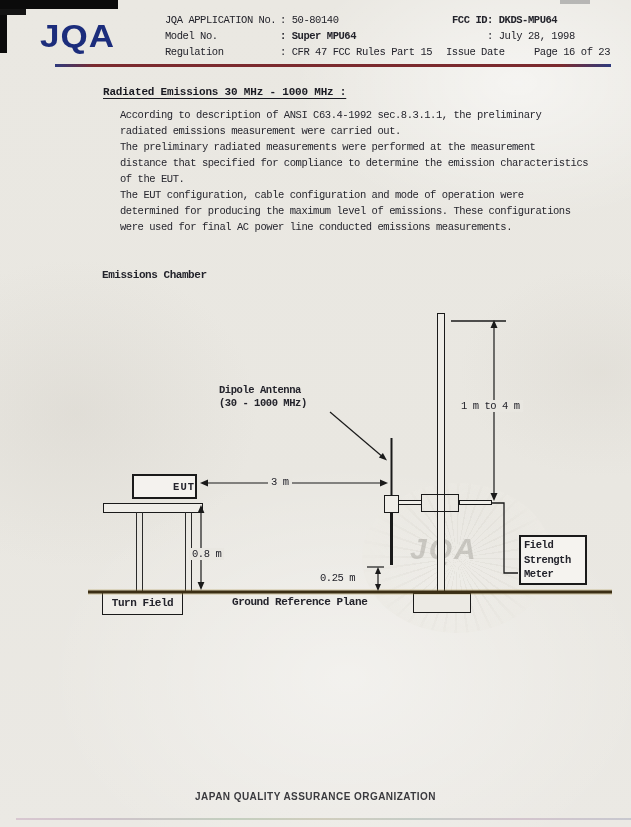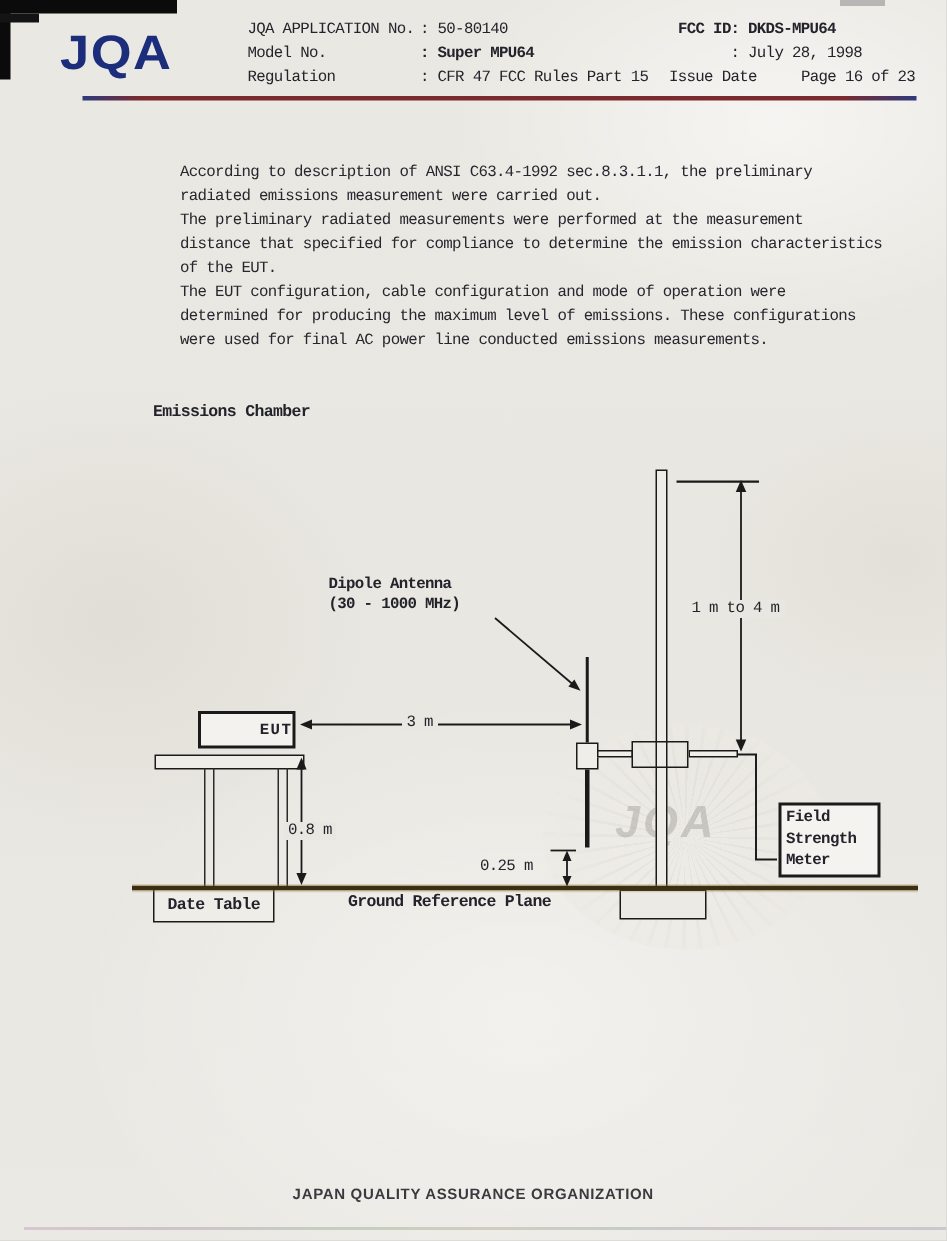--- a/index.html
+++ b/index.html
@@ -72,20 +72,21 @@
   <div class="abs lbl b" style="left:280px;top:30px;">: Super MPU64</div>
   <div class="abs lbl" style="left:446px;top:30px;margin-top:16px;">Issue Date</div>
   <div class="abs lbl" style="left:487px;top:30px;">: July 28, 1998</div>
 
   <div class="abs lbl" style="left:165px;top:46px;">Regulation</div>
   <div class="abs lbl" style="left:280px;top:46px;">: CFR 47 FCC Rules Part 15</div>
   <div class="abs lbl" style="left:534px;top:46px;">Page 16 of 23</div>
 
   <div class="hline"></div>
 
+  <div class="abs heading" style="left:103px;top:86px;">Radiated Emissions 30 MHz - 1000 MHz :</div>
   <div class="abs bodytext pre" style="left:120px;top:107px;width:505px;">According to description of ANSI C63.4-1992 sec.8.3.1.1, the preliminary
 radiated emissions measurement were carried out.
 The preliminary radiated measurements were performed at the measurement
 distance that specified for compliance to determine the emission characteristics
 of the EUT.
 The EUT configuration, cable configuration and mode of operation were
 determined for producing the maximum level of emissions. These configurations
 were used for final AC power line conducted emissions measurements.</div>
 
   <div class="abs lbl b" style="left:102px;top:269px;font-size:11px;">Emissions Chamber</div>
@@ -94,21 +95,21 @@
   <div class="abs watermark" style="left:410px;top:532px;">JQA</div>
 
   <div class="box" style="left:437px;top:313px;width:8px;height:280px;background:#efede8;"></div>
   <div class="box" style="left:132px;top:474px;width:65px;height:25px;border-width:2.5px;background:#f4f2ee;text-align:right;">
     <span class="lbl b" style="line-height:23px;letter-spacing:1px;">EUT</span>
   </div>
   <div class="box" style="left:103px;top:503px;width:100px;height:9.5px;background:#efede8;"></div>
   <div class="abs" style="left:136px;top:512px;width:7px;height:80px;border-left:1.4px solid #2a2a2a;border-right:1.4px solid #2a2a2a;box-sizing:border-box;"></div>
   <div class="abs" style="left:185px;top:512px;width:7px;height:80px;border-left:1.4px solid #2a2a2a;border-right:1.4px solid #2a2a2a;box-sizing:border-box;"></div>
   <div class="box" style="left:102px;top:592px;width:81px;height:23px;border-width:1.6px;background:#efede8;text-align:center;">
-    <span class="lbl b" style="line-height:20px;font-size:11px;">Date Table</span>
+    <span class="lbl b" style="line-height:20px;font-size:11px;">Turn Field</span>
   </div>
   <div class="box" style="left:384px;top:495px;width:15px;height:18px;background:#f0eee9;"></div>
   <div class="box" style="left:398px;top:500px;width:24px;height:5px;border-width:1px;background:#f0eee9;"></div>
   <div class="box" style="left:421px;top:494px;width:38px;height:18px;background:transparent;"></div>
   <div class="box" style="left:459px;top:500px;width:33px;height:4.5px;border-width:1px;background:#f0eee9;"></div>
   <div class="box" style="left:413px;top:593px;width:58px;height:20px;border-width:1.5px;background:#eceae4;"></div>
   <div class="box" style="left:519px;top:535px;width:68px;height:50px;border-width:2.6px;background:#f5f3ef;">
     <div class="lbl b pre" style="padding:1px 0 0 3px;line-height:14.6px;">Field
 Strength
 Meter</div>

